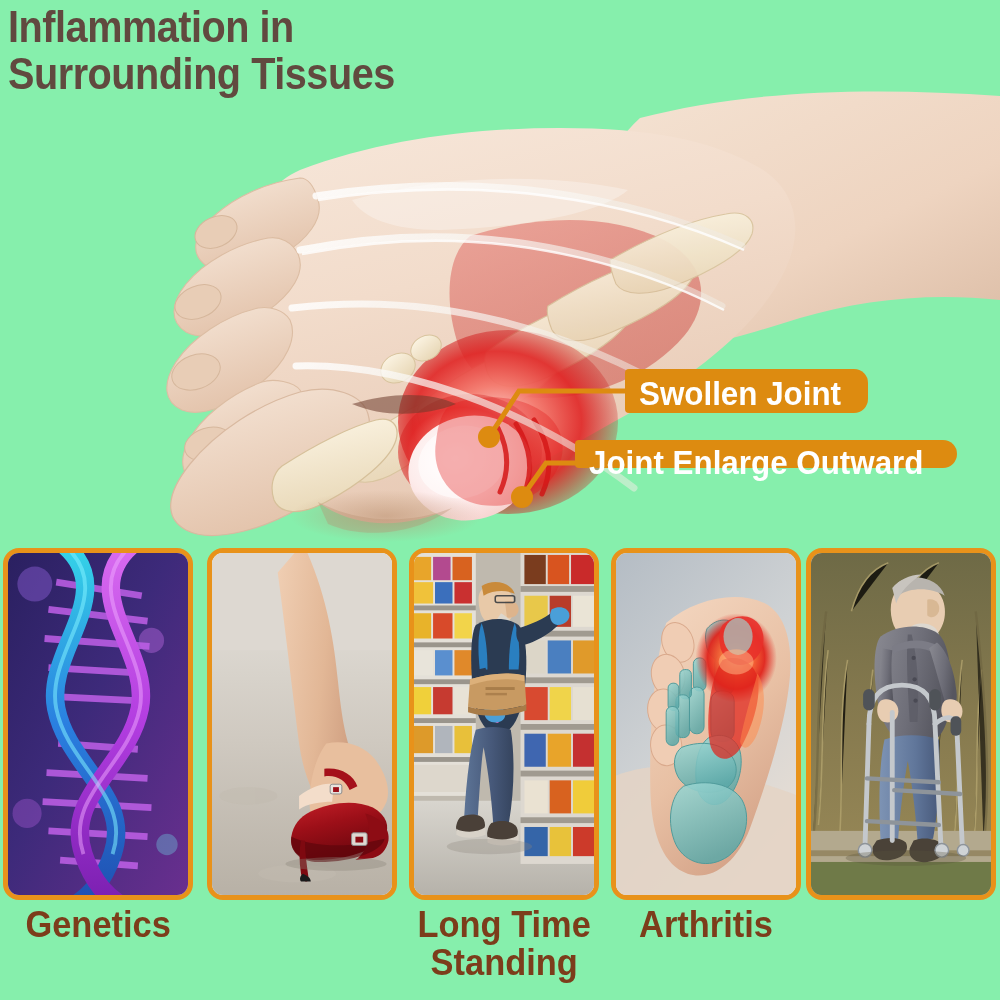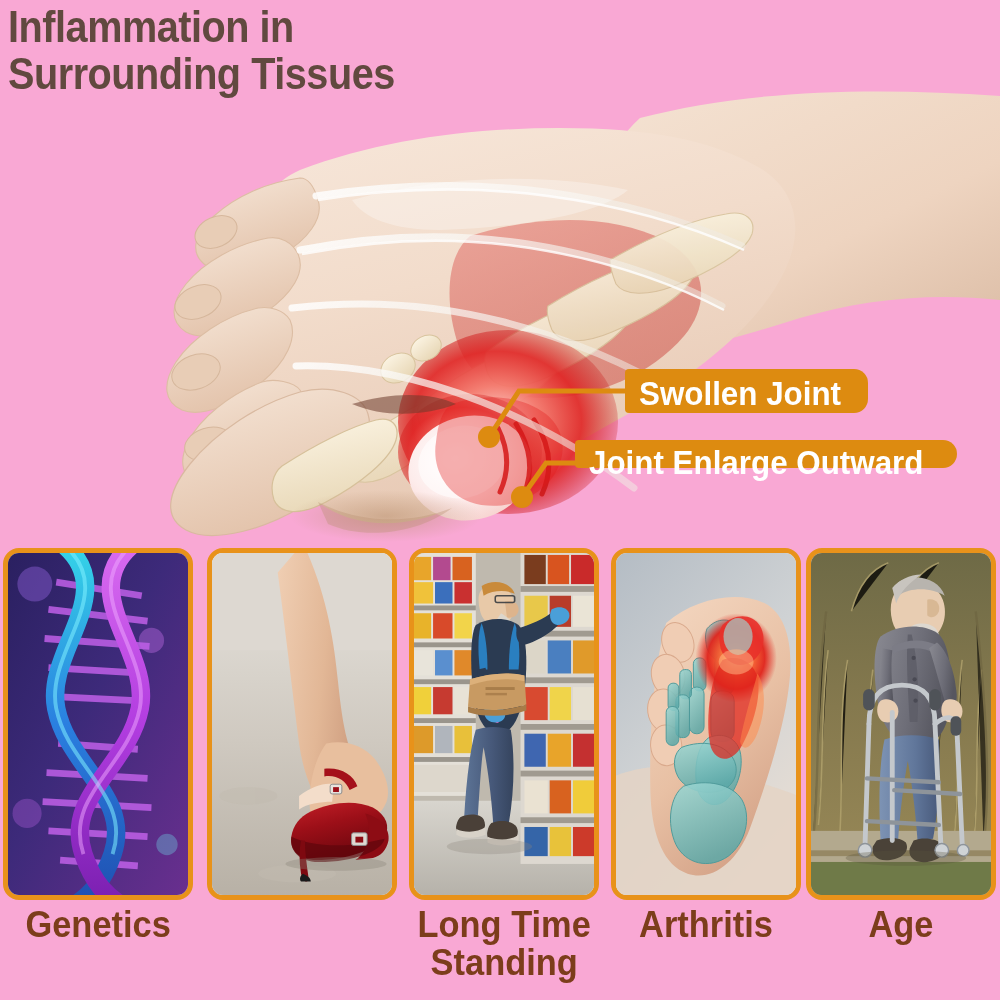--- a/index.html
+++ b/index.html
@@ -1,20 +1,20 @@
 <!DOCTYPE html>
 <html><head>
 <meta charset="utf-8">
 <style>
   html,body{margin:0;padding:0;}
   body{
     width:1000px;height:1000px;overflow:hidden;background:#ffffff;
     font-family:"Liberation Sans",sans-serif;
   }
-  #stage{position:relative;width:1000px;height:1000px;background:#f9a8d4;}
+  #stage{position:relative;width:1000px;height:1000px;background:#86efac;}
 
   
   #title{
     position:absolute;left:8px;top:4px;width:620px;
     font-family:"Liberation Sans",sans-serif;
     font-weight:bold;font-size:44px;line-height:1.06;
     letter-spacing:-0.5px;color:#61493f;
     transform:scaleX(0.90);transform-origin:left top;
     white-space:pre-line;z-index:40;
   }
@@ -620,16 +620,15 @@
         </svg>
       </div>
     </div>
   </div>
 
   <div id="captions">
     <div class="caption" style="left:3px"><span>Genetics</span></div>
     <div class="caption" style="left:409px"><span>Long Time
 Standing</span></div>
     <div class="caption" style="left:611px"><span>Arthritis</span></div>
-    <div class="caption" style="left:806px"><span>Age</span></div>
   </div>
 
 </div>
 
 </body></html>

